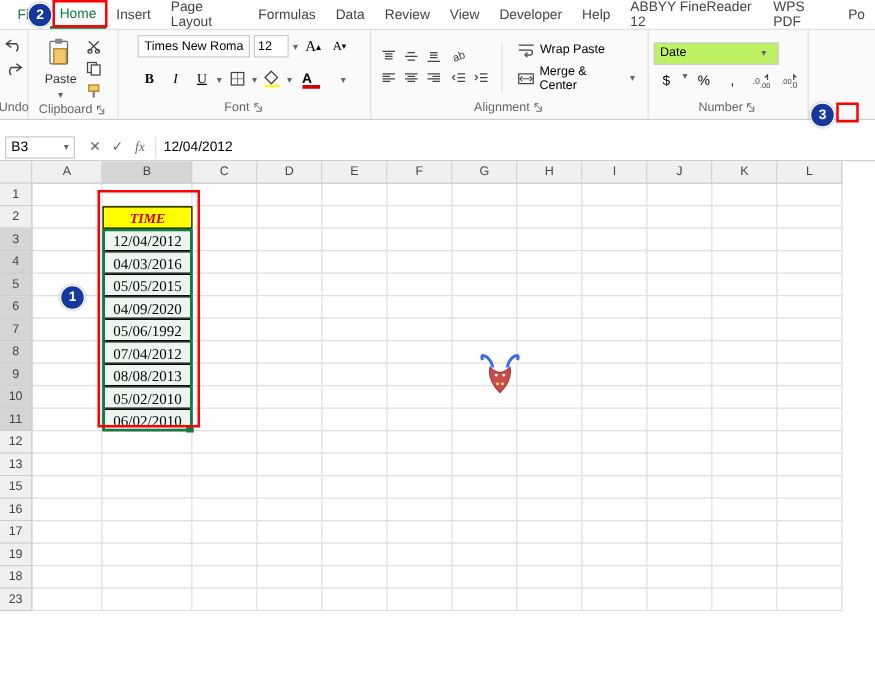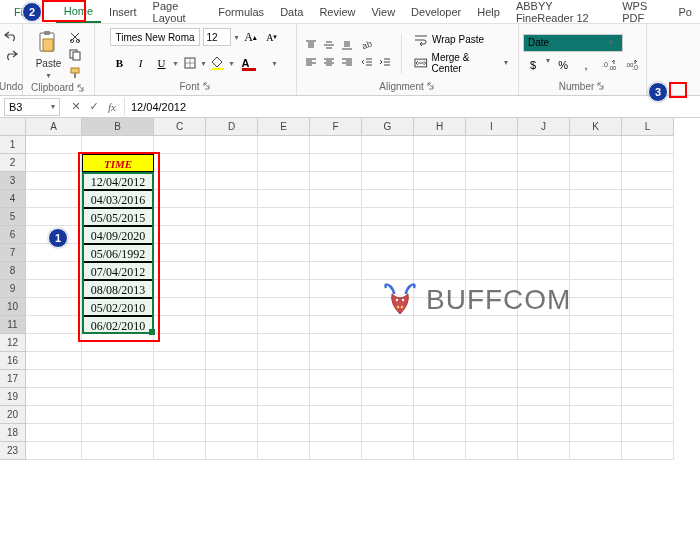--- a/index.html
+++ b/index.html
@@ -1,21 +1,21 @@
 <!DOCTYPE html>
 <html><head>
 <meta charset="utf-8">
 <style>
 * { box-sizing: border-box; margin: 0; padding: 0; font-family: "Segoe UI", Arial, sans-serif; }
 body { background: #fff; width: 700px; height: 546px; overflow: hidden; position: relative; font-size: 11px; }
 
 
 .tabs { display: flex; align-items: center; height: 24px; background: #fff; border-bottom: 1px solid #e0e0e0; padding-left: 6px; }
 .tab { padding: 4px 8px; color: #444; cursor: pointer; font-size: 11px; }
-.tab.active { color: #0f7b3e; border-bottom: 2px solid #0f7b3e; font-weight: 500; margin-left: 16px; }
+.tab.active { color: #0f7b3e; border-bottom: 2px solid #0f7b3e; font-weight: 500; }
 
 
 .ribbon { display: flex; height: 72px; background: #fafafa; border-bottom: 1px solid #d0d0d0; }
 .group { border-right: 1px solid #e0e0e0; padding: 4px 6px 2px 6px; display: flex; flex-direction: column; justify-content: space-between; align-items: center; position: relative; }
 .group-label { font-size: 10px; color: #666; text-align: center; height: 14px; display: flex; align-items: center; justify-content: center; gap: 2px; width: 100%; }
 .group-body { display: flex; align-items: center; gap: 4px; flex: 1; }
 .dialog-launcher { width: 10px; height: 10px; display: flex; align-items: center; justify-content: center; cursor: pointer; }
 .dialog-launcher svg { width: 8px; height: 8px; }
 
 .btn { display: flex; flex-direction: column; align-items: center; justify-content: center; gap: 2px; padding: 2px; cursor: pointer; }
@@ -34,26 +34,26 @@
 .align-grid { display: flex; flex-direction: column; gap: 3px; }
 .align-row { display: flex; gap: 2px; }
 .align-btn { width: 16px; height: 14px; cursor: pointer; display: flex; align-items: center; justify-content: center; }
 
 
 .wm-col { display: flex; flex-direction: column; gap: 4px; }
 .wm-btn { display: flex; align-items: center; gap: 4px; font-size: 10px; padding: 1px 4px; cursor: pointer; }
 
 
 .num-col { display: flex; flex-direction: column; gap: 4px; }
-.num-select { width: 100px; height: 18px; border: 1px solid #ccc; font-size: 10px; padding: 0 4px; background: #0f766e; }
+.num-select { width: 100px; height: 18px; border: 1px solid #ccc; font-size: 10px; padding: 0 4px; background: #bef264; }
 .num-row { display: flex; gap: 3px; }
 .num-btn { width: 20px; height: 18px; display: flex; align-items: center; justify-content: center; font-size: 11px; cursor: pointer; }
 
 
-.fbar { display: flex; align-items: center; height: 22px; border-bottom: 1px solid #d0d0d0; }
+.fbar { display: flex; align-items: center; height: 22px; border-bottom: 1px solid #d0d0d0; margin-top: 11px; }
 .name-box { width: 56px; height: 18px; border: 1px solid #ccc; margin: 0 4px; font-size: 11px; padding: 0 4px; display: flex; align-items: center; justify-content: space-between; }
 .fbar-btns { display: flex; gap: 2px; padding: 0 4px; }
 .fbar-btn { width: 16px; height: 16px; display: flex; align-items: center; justify-content: center; font-size: 11px; color: #666; cursor: pointer; }
 .fx { font-style: italic; font-family: serif; font-size: 11px; }
 .formula-input { flex: 1; height: 18px; border: none; border-left: 1px solid #e0e0e0; padding: 0 6px; font-size: 11px; outline: none; }
 
 
 .grid-wrap { position: relative; overflow: hidden; }
 .corner { width: 26px; height: 18px; background: #f0f0f0; border-right: 1px solid #ccc; border-bottom: 1px solid #ccc; }
 .col-headers { display: flex; height: 18px; }
@@ -542,20 +542,50 @@
         <div class="cell cE"></div>
         <div class="cell cF"></div>
         <div class="cell cG"></div>
         <div class="cell cH"></div>
         <div class="cell cI"></div>
         <div class="cell cJ"></div>
         <div class="cell cK"></div>
         <div class="cell cL"></div>
       </div>
       <div class="row">
+        <div class="row-h">13</div>
+        <div class="cell cA"></div>
+        <div class="cell cB"></div>
+        <div class="cell cC"></div>
+        <div class="cell cD"></div>
+        <div class="cell cE"></div>
+        <div class="cell cF"></div>
+        <div class="cell cG"></div>
+        <div class="cell cH"></div>
+        <div class="cell cI"></div>
+        <div class="cell cJ"></div>
+        <div class="cell cK"></div>
+        <div class="cell cL"></div>
+      </div>
+      <div class="row">
+        <div class="row-h">15</div>
+        <div class="cell cA"></div>
+        <div class="cell cB"></div>
+        <div class="cell cC"></div>
+        <div class="cell cD"></div>
+        <div class="cell cE"></div>
+        <div class="cell cF"></div>
+        <div class="cell cG"></div>
+        <div class="cell cH"></div>
+        <div class="cell cI"></div>
+        <div class="cell cJ"></div>
+        <div class="cell cK"></div>
+        <div class="cell cL"></div>
+      </div>
+      <div class="row">
         <div class="row-h">16</div>
         <div class="cell cA"></div>
         <div class="cell cB"></div>
         <div class="cell cC"></div>
         <div class="cell cD"></div>
         <div class="cell cE"></div>
         <div class="cell cF"></div>
         <div class="cell cG"></div>
         <div class="cell cH"></div>
         <div class="cell cI"></div>
@@ -573,35 +603,20 @@
         <div class="cell cF"></div>
         <div class="cell cG"></div>
         <div class="cell cH"></div>
         <div class="cell cI"></div>
         <div class="cell cJ"></div>
         <div class="cell cK"></div>
         <div class="cell cL"></div>
       </div>
       <div class="row">
         <div class="row-h">19</div>
-        <div class="cell cA"></div>
-        <div class="cell cB"></div>
-        <div class="cell cC"></div>
-        <div class="cell cD"></div>
-        <div class="cell cE"></div>
-        <div class="cell cF"></div>
-        <div class="cell cG"></div>
-        <div class="cell cH"></div>
-        <div class="cell cI"></div>
-        <div class="cell cJ"></div>
-        <div class="cell cK"></div>
-        <div class="cell cL"></div>
-      </div>
-      <div class="row">
-        <div class="row-h">20</div>
         <div class="cell cA"></div>
         <div class="cell cB"></div>
         <div class="cell cC"></div>
         <div class="cell cD"></div>
         <div class="cell cE"></div>
         <div class="cell cF"></div>
         <div class="cell cG"></div>
         <div class="cell cH"></div>
         <div class="cell cI"></div>
         <div class="cell cJ"></div>
@@ -655,14 +670,13 @@
 
 <div class="watermark">
   <svg width="40" height="40" viewBox="0 0 40 40">
     <path d="M6 8 Q4 2 10 6 Q14 10 14 14 M34 8 Q36 2 30 6 Q26 10 26 14" fill="none" stroke="#2a5fd8" stroke-width="2.5"></path>
     <path d="M12 14 Q10 24 20 34 Q30 24 28 14 Q24 18 20 18 Q16 18 12 14 Z" fill="#c43a3a" stroke="#a02020"></path>
     <circle cx="17" cy="20" r="1.2" fill="#fff"></circle>
       <circle cx="23" cy="20" r="1.2" fill="#fff"></circle>
     <circle cx="18" cy="27" r="1.3" fill="#ffcc55"></circle>
       <circle cx="22" cy="27" r="1.3" fill="#ffcc55"></circle>
   </svg>
-  <span class="watermark-text">BUFFCOM</span>
 </div>
 
 </body></html>

